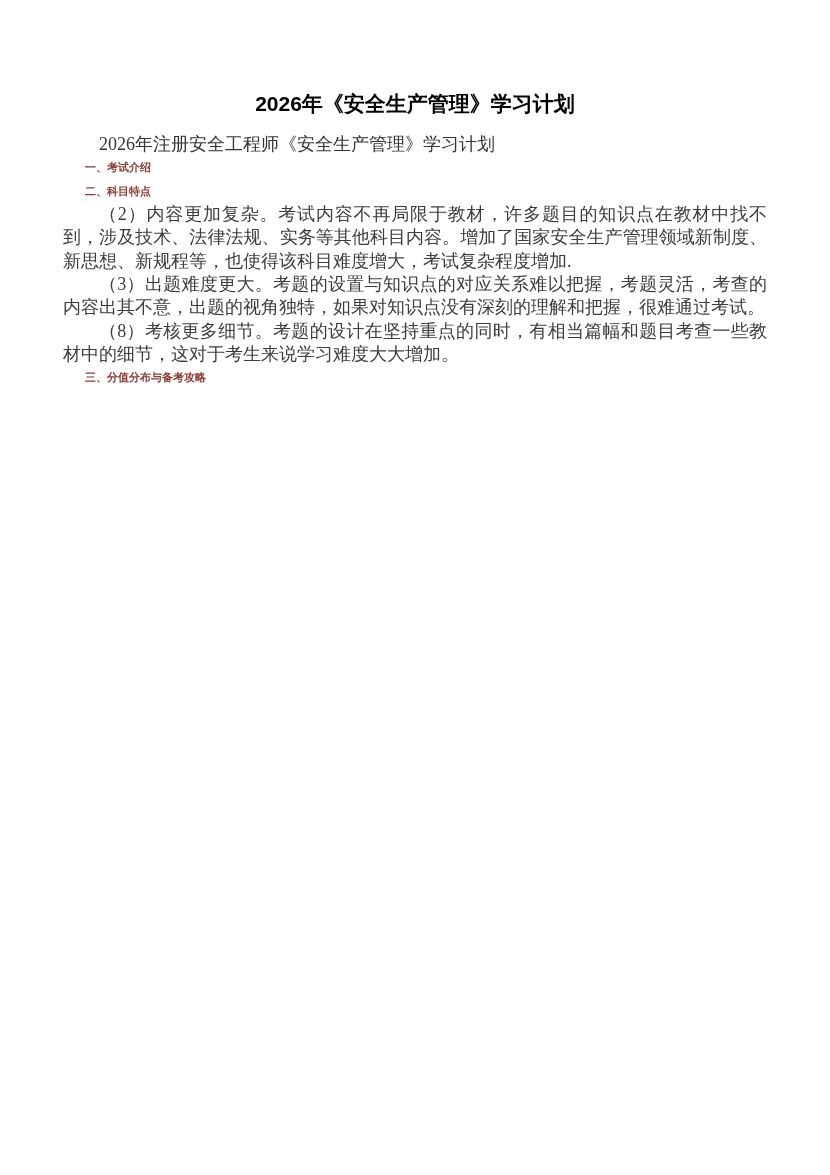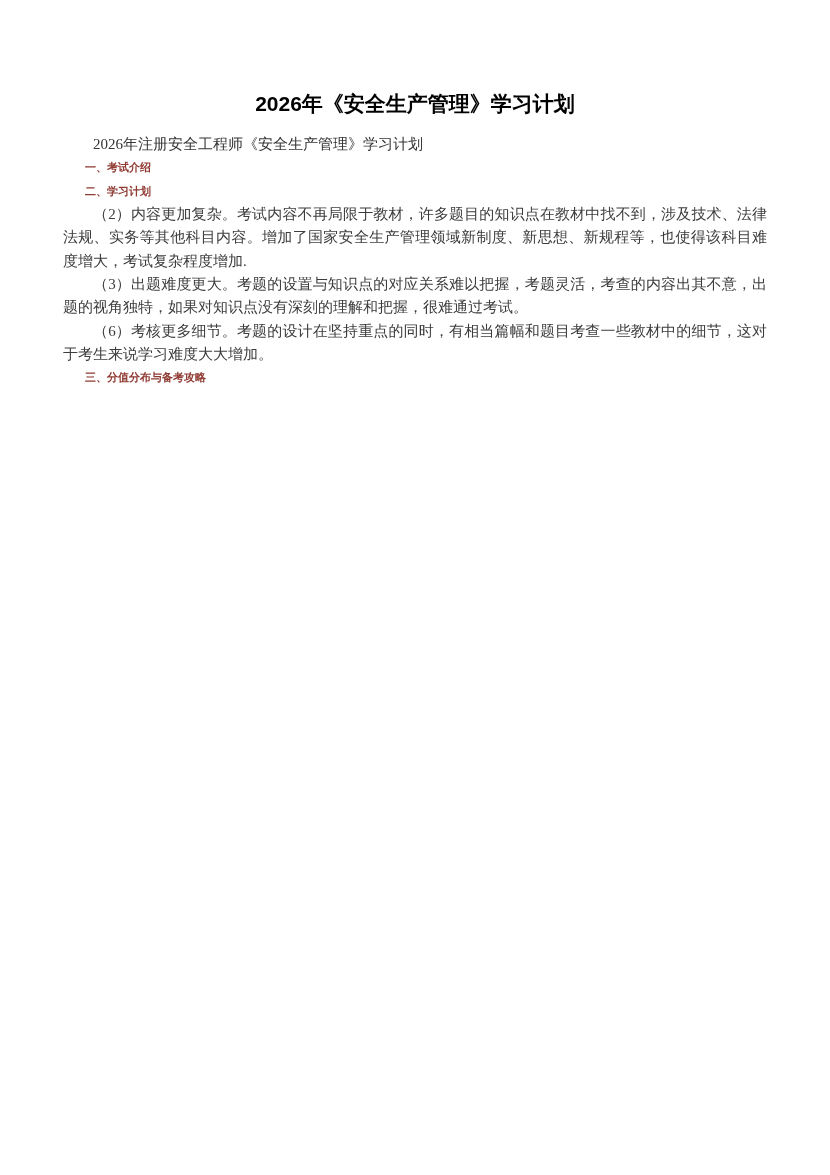--- a/index.html
+++ b/index.html
@@ -20,21 +20,21 @@
     font-family: "Liberation Sans", "DejaVu Sans", sans-serif;
     font-weight: 700;
     font-size: 21px;
     line-height: 26px;
     text-align: center;
     color: var(--title-color, #000000);
     text-indent: 0;
     margin-bottom: 16px;
   }
   .line {
-    font-size: 15px;
+    font-size: 18px;
     line-height: 23.35px;
     text-align: justify;
     text-indent: 2em;
     color: var(--body-color, #3c3c3c);
     word-break: break-all;
     overflow-wrap: break-word;
   }
   .subtitle {
     color: var(--subtitle-color, #343434);
   }
@@ -52,25 +52,25 @@
 
 <div class="page">
 
   <h1 class="doc-title">2026年《安全生产管理》学习计划</h1>
 
   <p class="line subtitle">2026年注册安全工程师《安全生产管理》学习计划</p>
 
   <h2 class="heading">一、考试介绍</h2>
 
 
-  <h2 class="heading">二、学习计划</h2>
+  <h2 class="heading">二、科目特点</h2>
 
 
 
   <p class="line">（2）内容更加复杂。考试内容不再局限于教材，许多题目的知识点在教材中找不到，涉及技术、法律法规、实务等其他科目内容。增加了国家安全生产管理领域新制度、新思想、新规程等，也使得该科目难度增大，考试复杂程度增加.</p>
 
   <p class="line">（3）出题难度更大。考题的设置与知识点的对应关系难以把握，考题灵活，考查的内容出其不意，出题的视角独特，如果对知识点没有深刻的理解和把握，很难通过考试。</p>
 
-  <p class="line">（6）考核更多细节。考题的设计在坚持重点的同时，有相当篇幅和题目考查一些教材中的细节，这对于考生来说学习难度大大增加。</p>
+  <p class="line">（8）考核更多细节。考题的设计在坚持重点的同时，有相当篇幅和题目考查一些教材中的细节，这对于考生来说学习难度大大增加。</p>
 
   <h2 class="heading">三、分值分布与备考攻略</h2>
 
 </div>
 
 </body></html>

